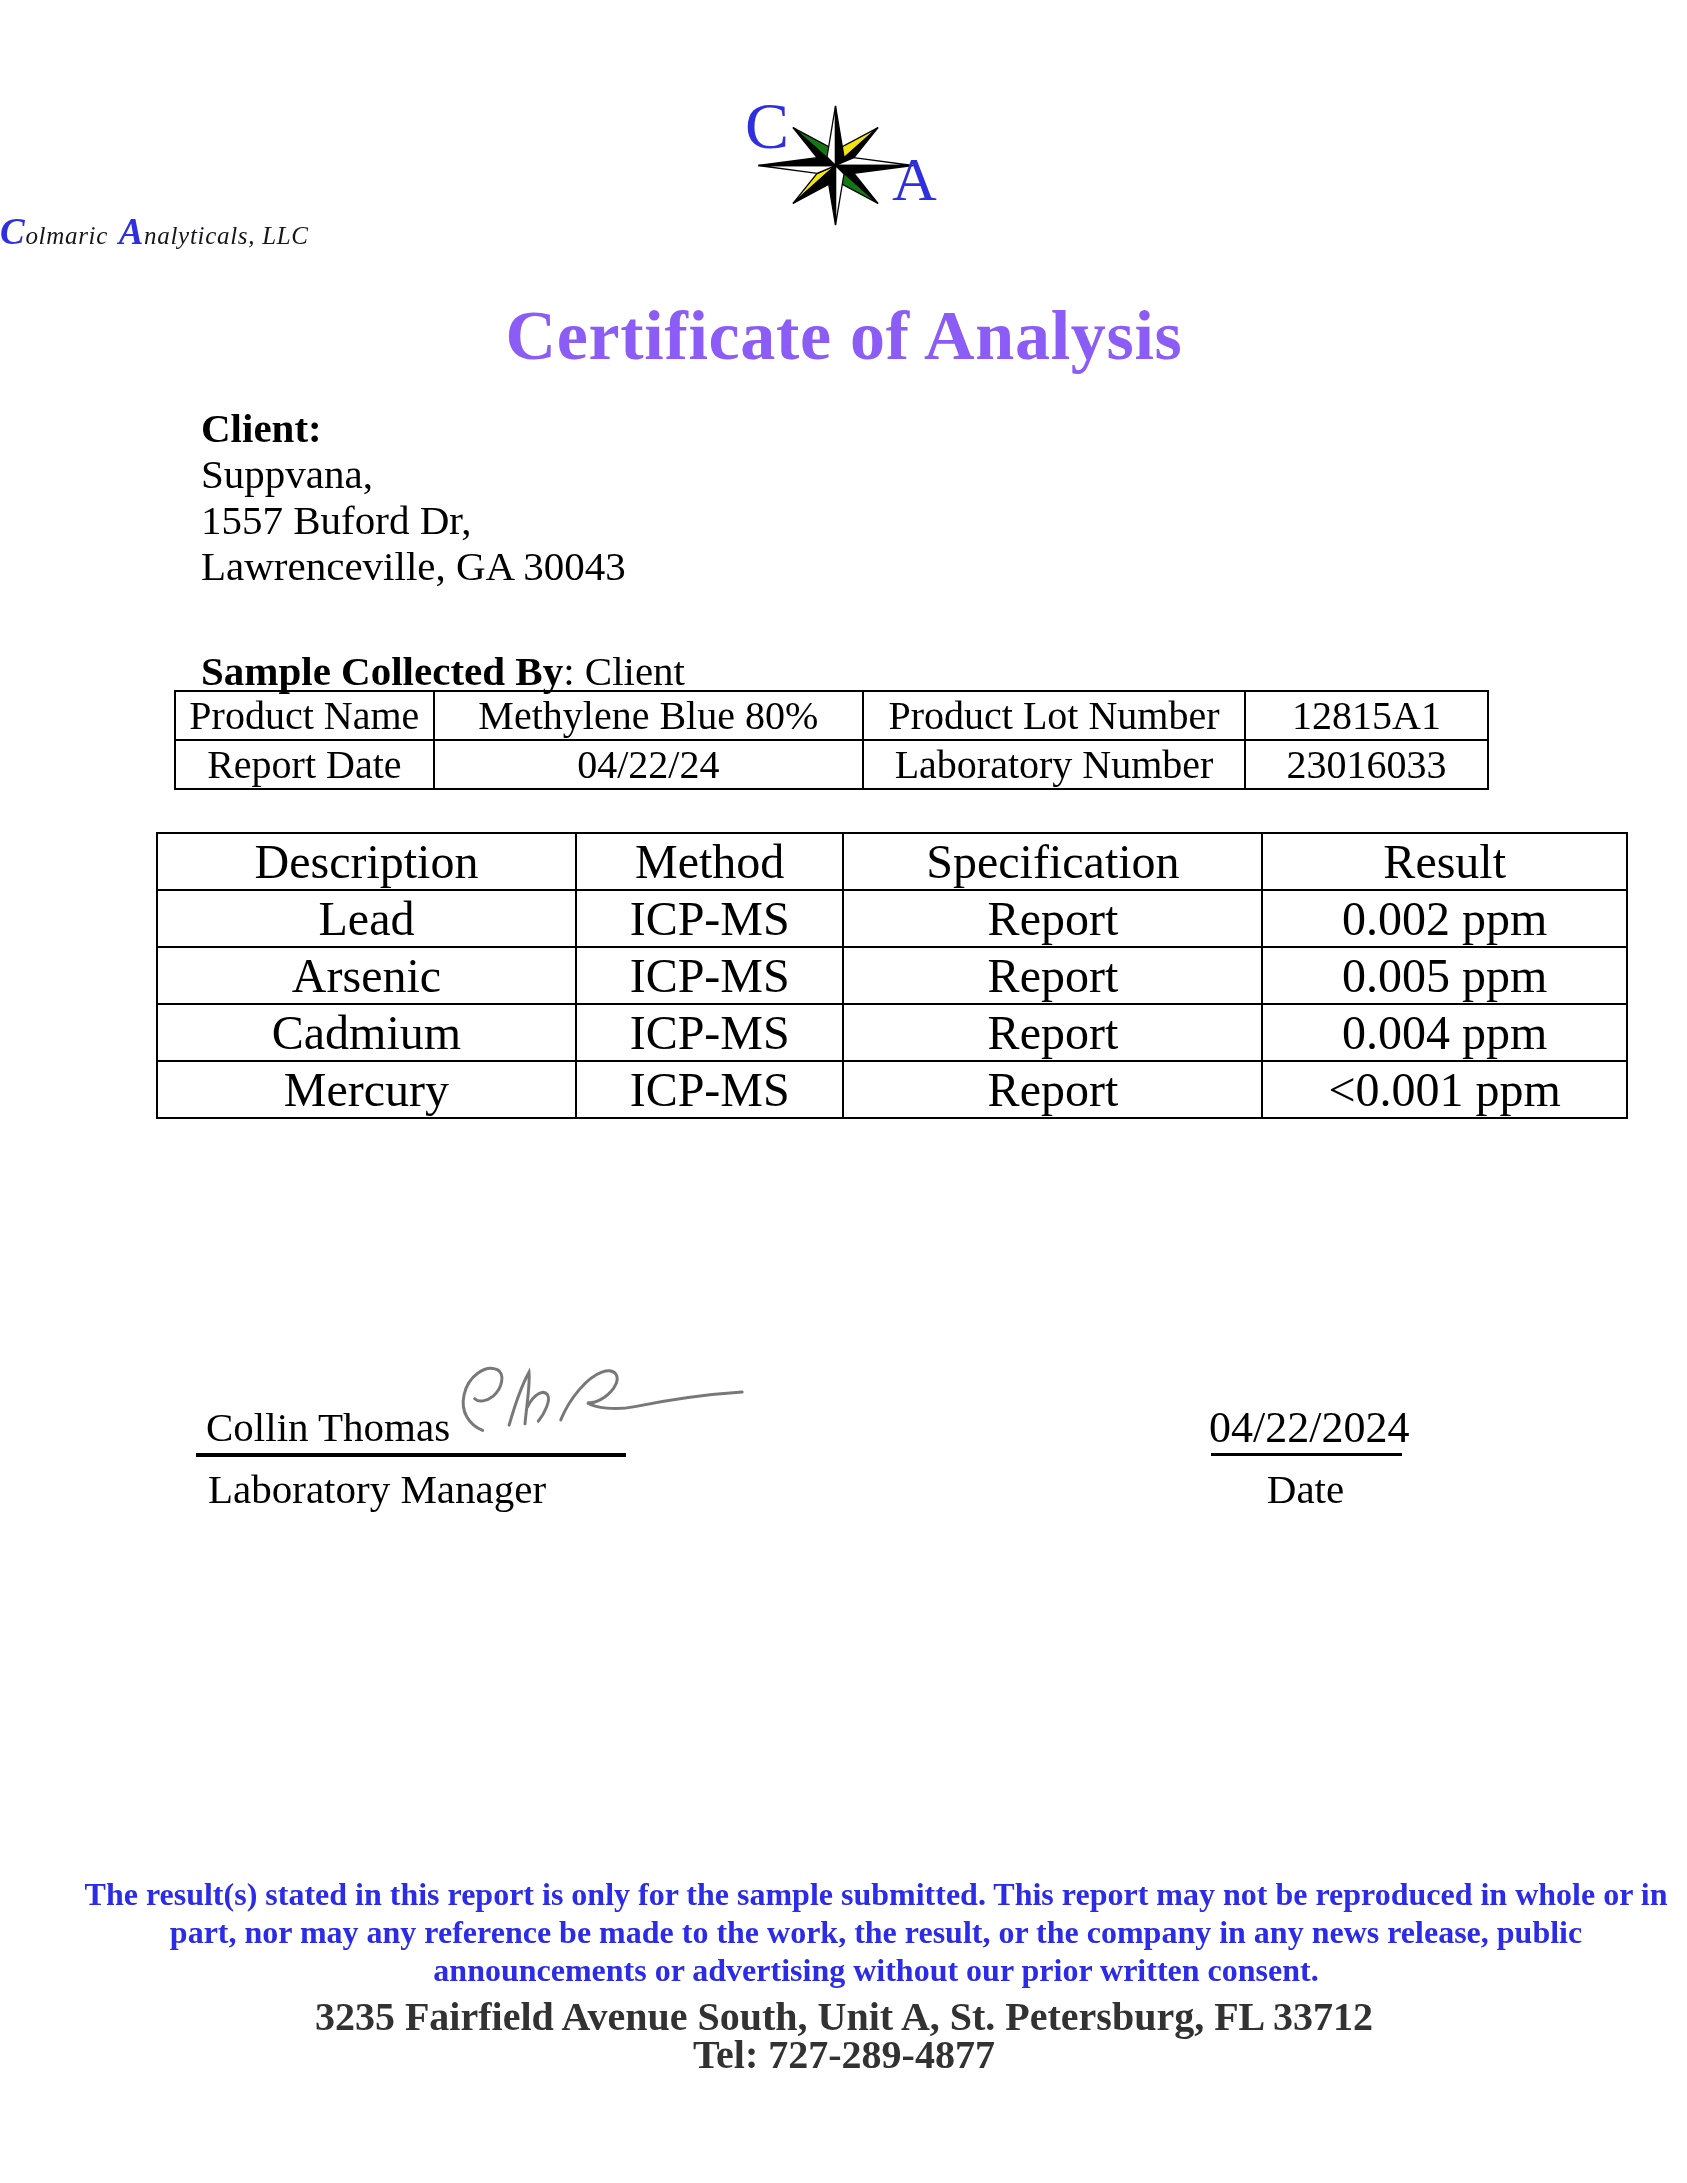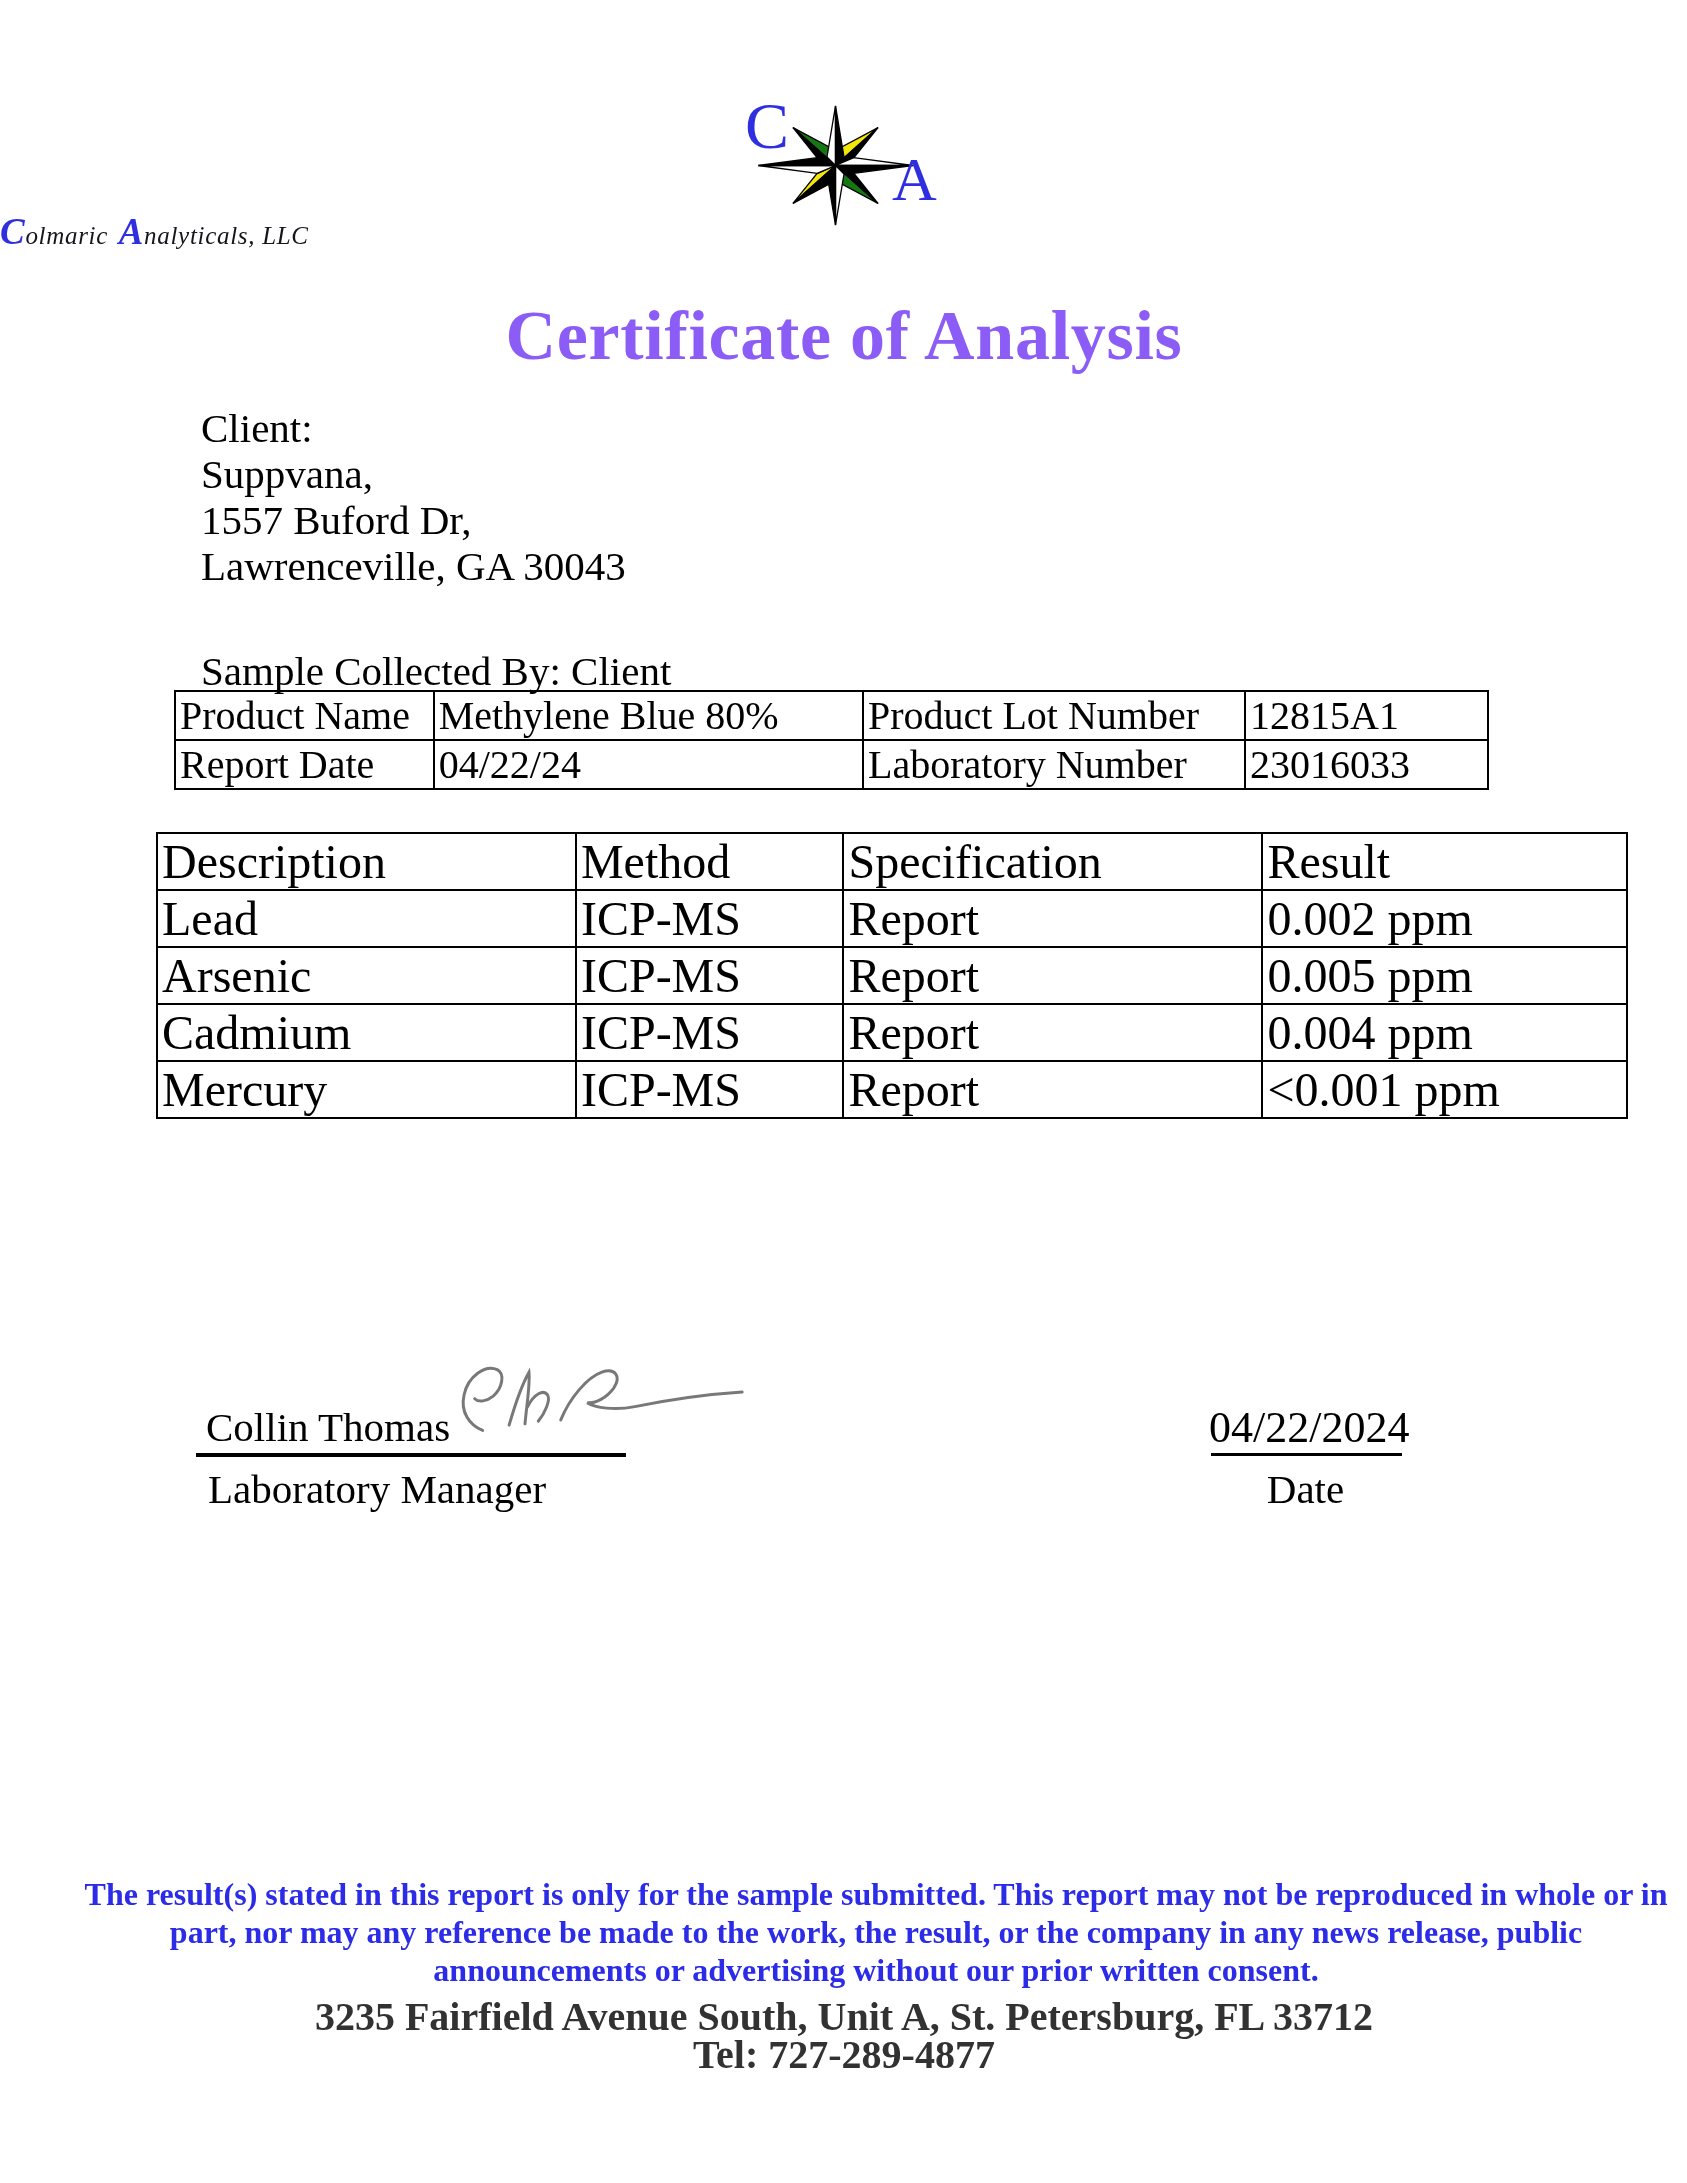--- a/index.html
+++ b/index.html
@@ -15,27 +15,27 @@
   .logo-big-a{position:absolute;left:892px;top:148px;font-size:62px;line-height:1;color:#2f2fe0;}
   .logo-name{position:absolute;left:0;top:210px;width:100%;text-align:left;
     font-style:italic;font-size:25px;line-height:1.2;color:#15151c;letter-spacing:0.7px;}
   .logo-initial{font-size:37px;color:#2f2fe0;font-weight:bold;}
   .logo-gap{margin-right:10.6px;}
   
   .doc-title{position:absolute;left:0;top:296px;width:100%;text-align:center;
     font-size:70px;font-weight:bold;color:#8b5cf6;letter-spacing:0.7px;}
   
   .client-block{position:absolute;left:201px;top:405px;font-size:41px;line-height:46px;}
-  .bold{font-weight:normal;}
+  .bold{font-weight:bold;}
   .sample-line{position:absolute;left:201px;top:651px;font-size:41px;line-height:41px;}
   
   table{border-collapse:collapse;table-layout:fixed;}
   .info-table{position:absolute;left:174px;top:690px;width:1315px;font-size:40px;}
   .results-table{position:absolute;left:156px;top:832px;width:1472px;font-size:48px;}
-  td,th{border:2px solid #000;height:42px;vertical-align:middle;
+  td,th{border:2px solid #000;height:42px;text-align:center;vertical-align:middle;
     padding:0 4px;font-weight:normal;overflow:hidden;white-space:nowrap;font-family:Liberation Serif, serif;}
   
   .sig-name{position:absolute;left:206px;top:1407px;font-size:41px;line-height:41px;}
   .sig-underline{position:absolute;left:196px;top:1453px;width:430px;border-bottom:4px solid #000;}
   .sig-svg{position:absolute;left:431px;top:1351px;width:331px;height:106px;}
   .sig-role{position:absolute;left:198px;top:1469px;font-size:41px;line-height:41px;margin-left:10px;}
   .date-value{position:absolute;left:1209px;top:1407px;width:193px;text-align:center;font-size:44px;line-height:41px;}
   .date-underline{position:absolute;left:1211px;top:1453px;width:191px;border-bottom:3.3px solid #000;}
   .date-label{position:absolute;left:1209px;top:1469px;width:193px;text-align:center;font-size:41px;line-height:41px;}
   

